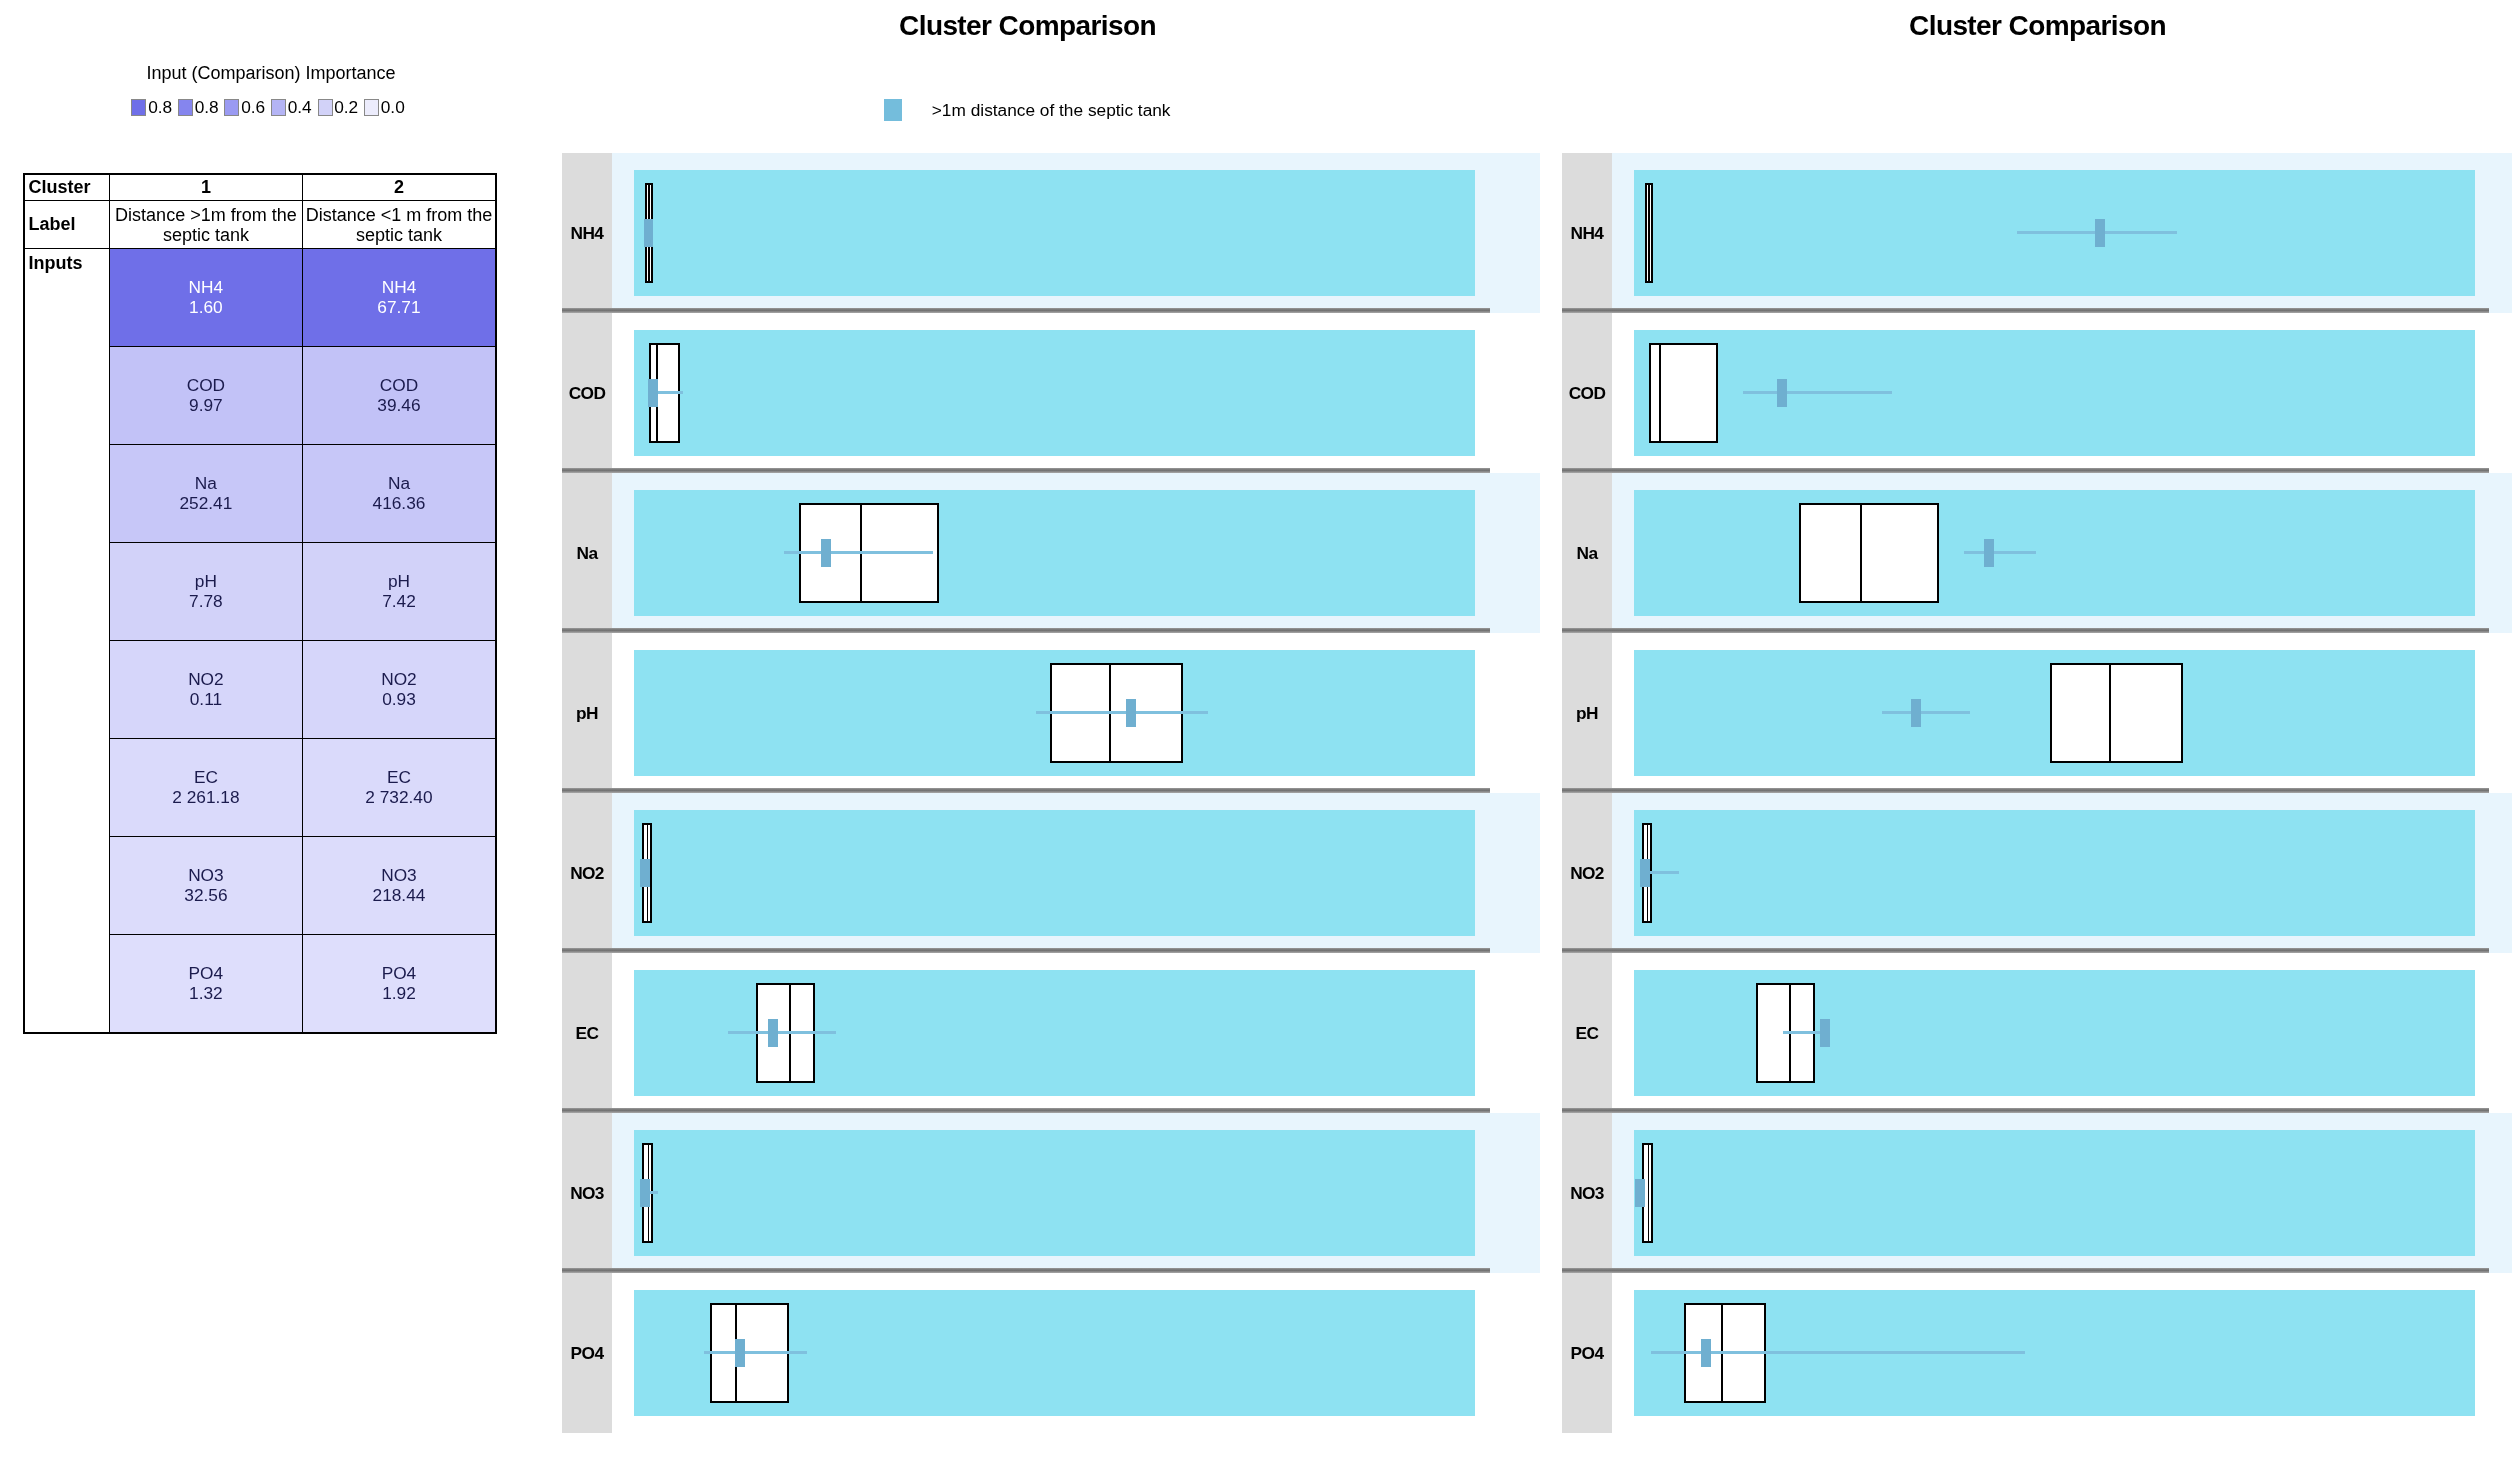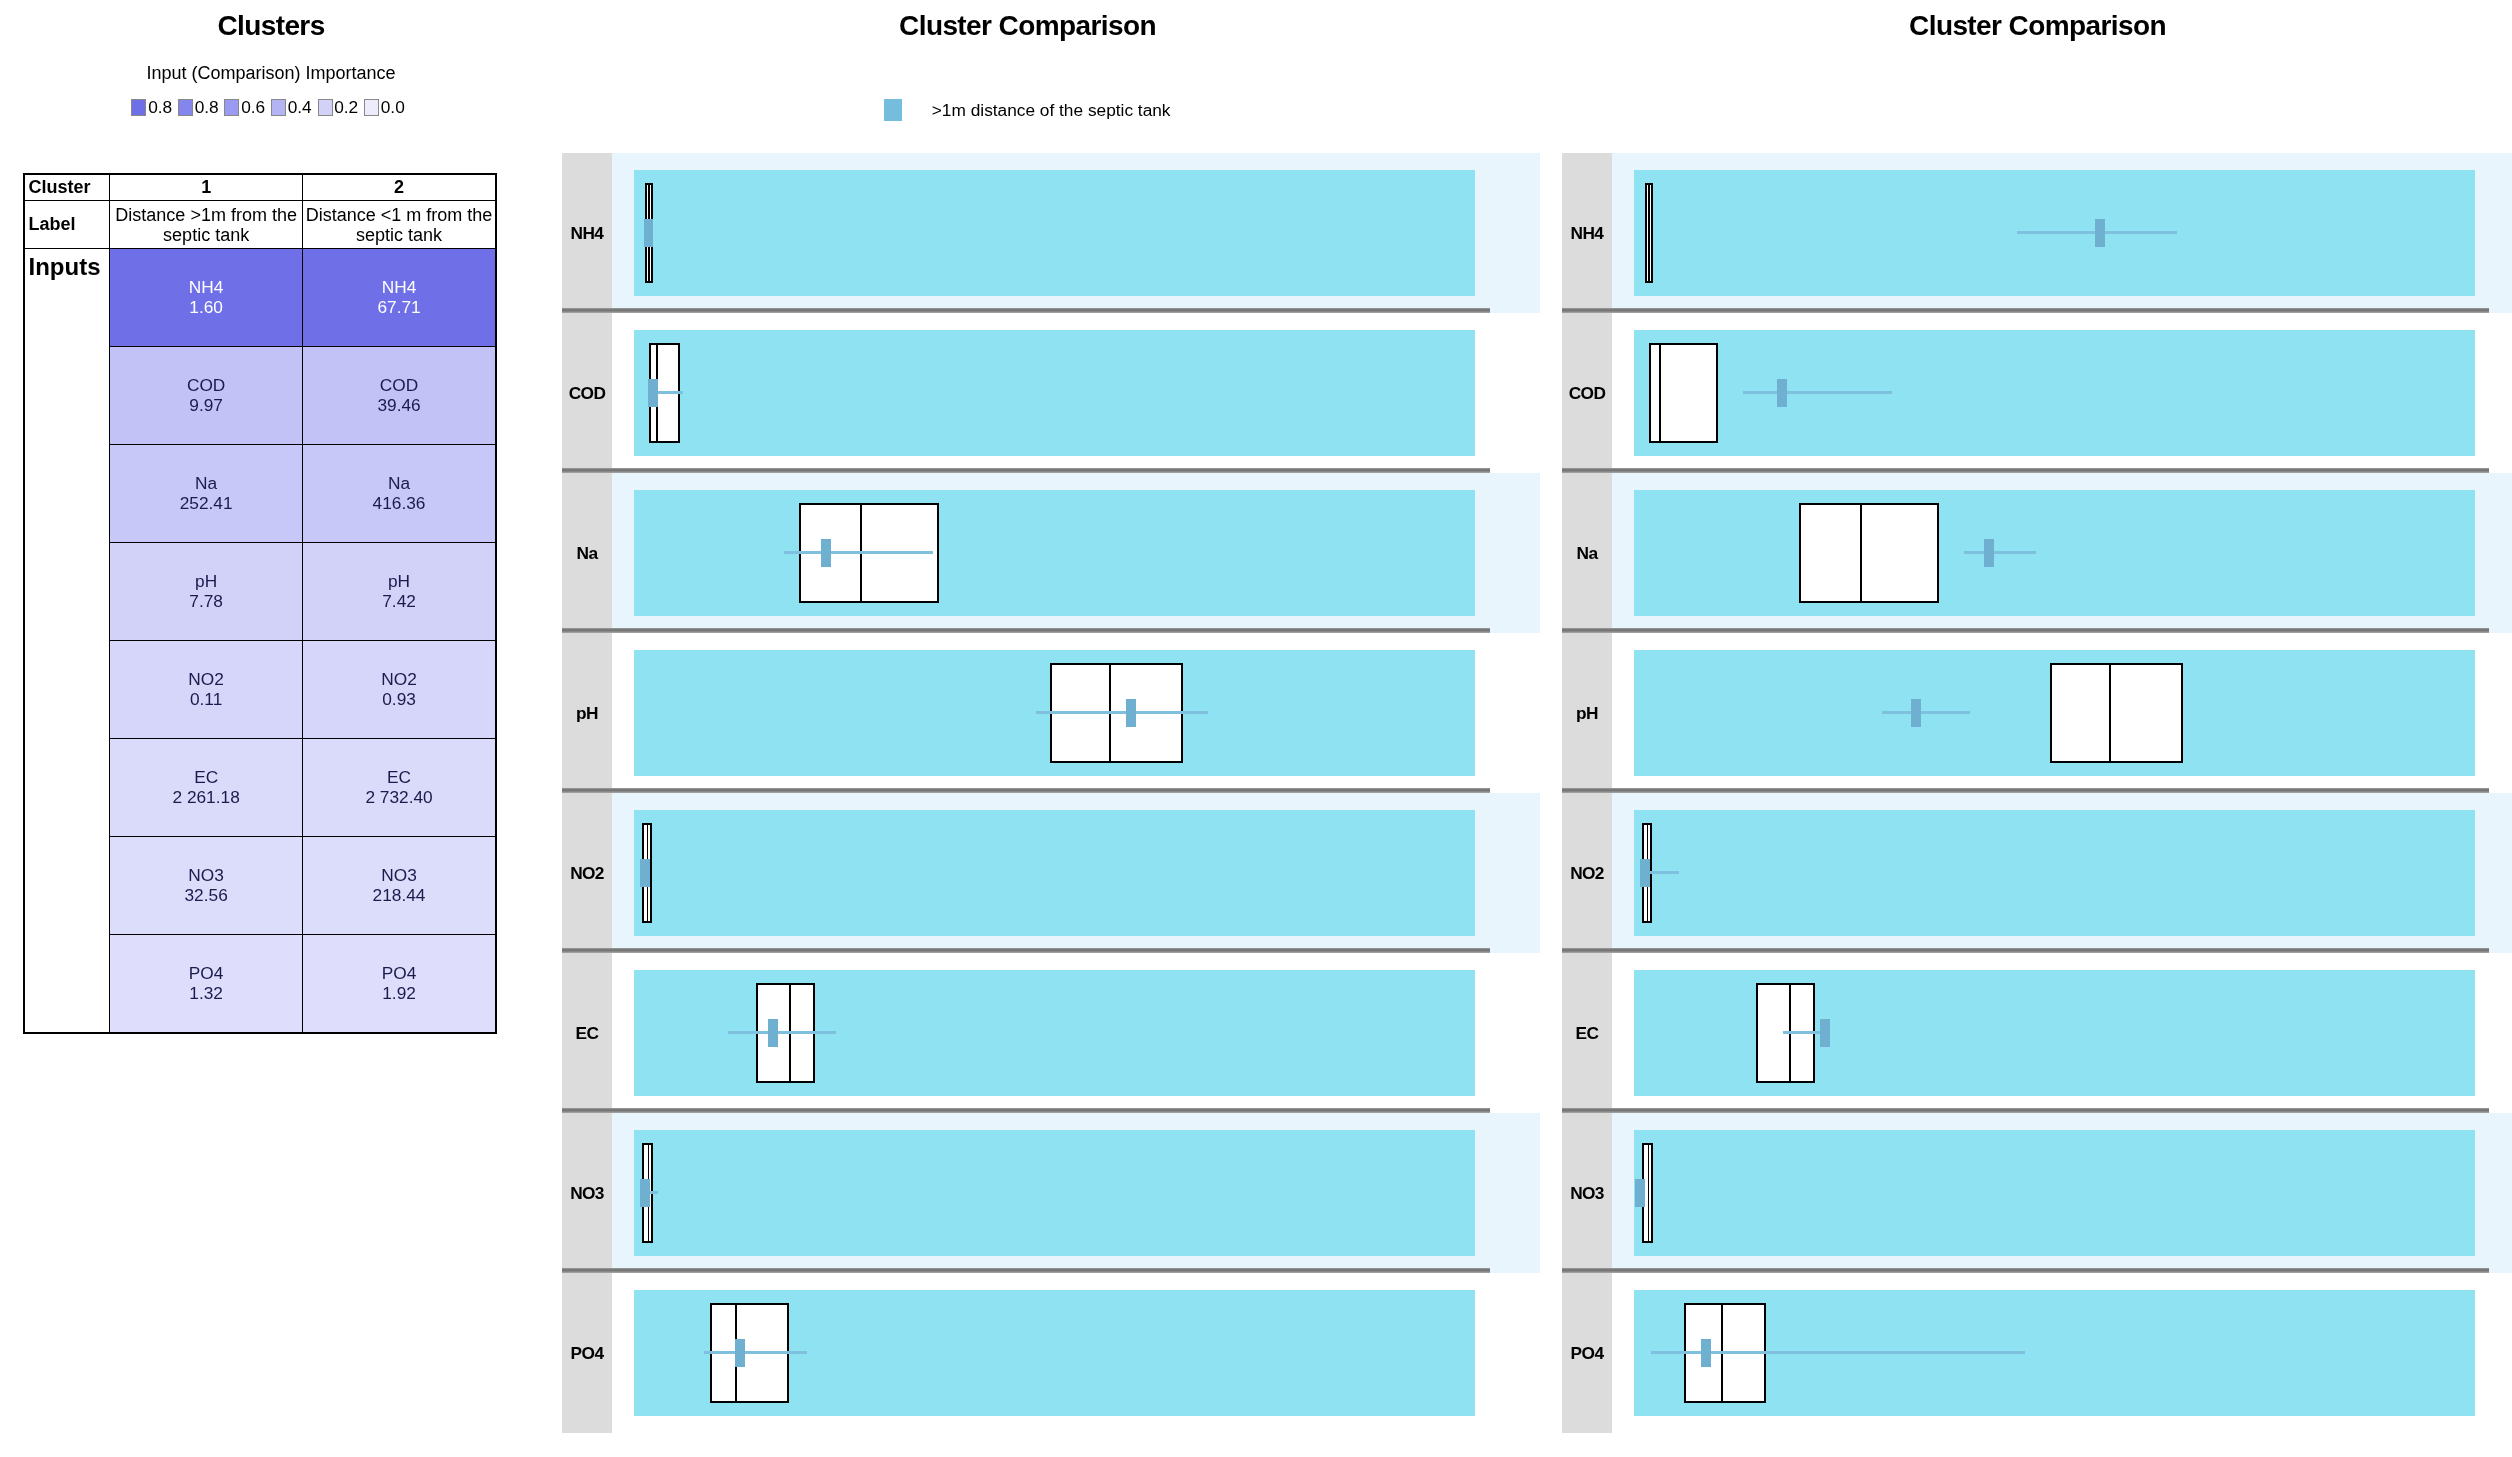--- a/index.html
+++ b/index.html
@@ -19,21 +19,21 @@
   .imp-lbl{font-size:17.3px;margin-right:3.5px;}
 
   
   #cluster-table{position:absolute;left:23px;top:173px;width:474px;
       border:2.9px solid #000;border-collapse:collapse;background:#fff;}
   #cluster-table td,#cluster-table th{border:1.2px solid #000;padding:0;vertical-align:middle;}
   .hdr-left{width:81px;font-size:18px;font-weight:bold;text-align:left;padding-left:3.5px !important;
       background:#fff;}
   .hdr-num{font-size:18px;font-weight:bold;text-align:center;background:#fff;height:25px;}
   .lbl-cell{font-size:18px;text-align:center;background:#fff;line-height:1.12;padding:3.5px 2.3px !important;}
-  .inputs-cell{width:81px;font-size:24px;font-weight:bold;text-align:left;
+  .inputs-cell{width:81px;font-size:18px;font-weight:bold;text-align:left;
       vertical-align:top !important;padding:3.5px 0 0 3.5px !important;background:#fff;}
   .val-cell{text-align:center;font-size:17.3px;line-height:1.15;height:97px;width:196px;}
   .val-cell .vname{display:block;}
   .val-cell .vnum{display:block;}
 
   
   .cmp-panel{position:absolute;top:0;height:1458px;}
   .cmp-title{position:absolute;top:10.4px;width:100%;text-align:center;
       font-size:28px;font-weight:bold;letter-spacing:-0.6px;}
   .cmp-legend{position:absolute;top:99px;width:100%;display:flex;justify-content:center;
@@ -53,21 +53,20 @@
   .plotarea{position:absolute;top:0;height:100%;}
   .bx{position:absolute;background:#ffffff;border:2.9px solid #000;box-sizing:border-box;}
   .med{position:absolute;width:1.7px;background:#000;}
   .whisk{position:absolute;height:2.9px;background:#7fc0de;}
   .mark{position:absolute;width:9.8px;height:28px;background:#6fafd0;}
 </style>
 </head>
 <body>
 
 <div id="left-panel">
-  <div id="clusters-title">Clusters</div>
   <div id="importance-caption">Input (Comparison) Importance</div>
   <div id="importance-legend">
       <div class="imp-item">
         <div class="imp-sw" style="background: rgb(111, 111, 232);"></div>
         <div class="imp-lbl">0.8</div>
       </div>
       <div class="imp-item">
         <div class="imp-sw" style="background: rgb(133, 133, 238);"></div>
         <div class="imp-lbl">0.8</div>
       </div>

